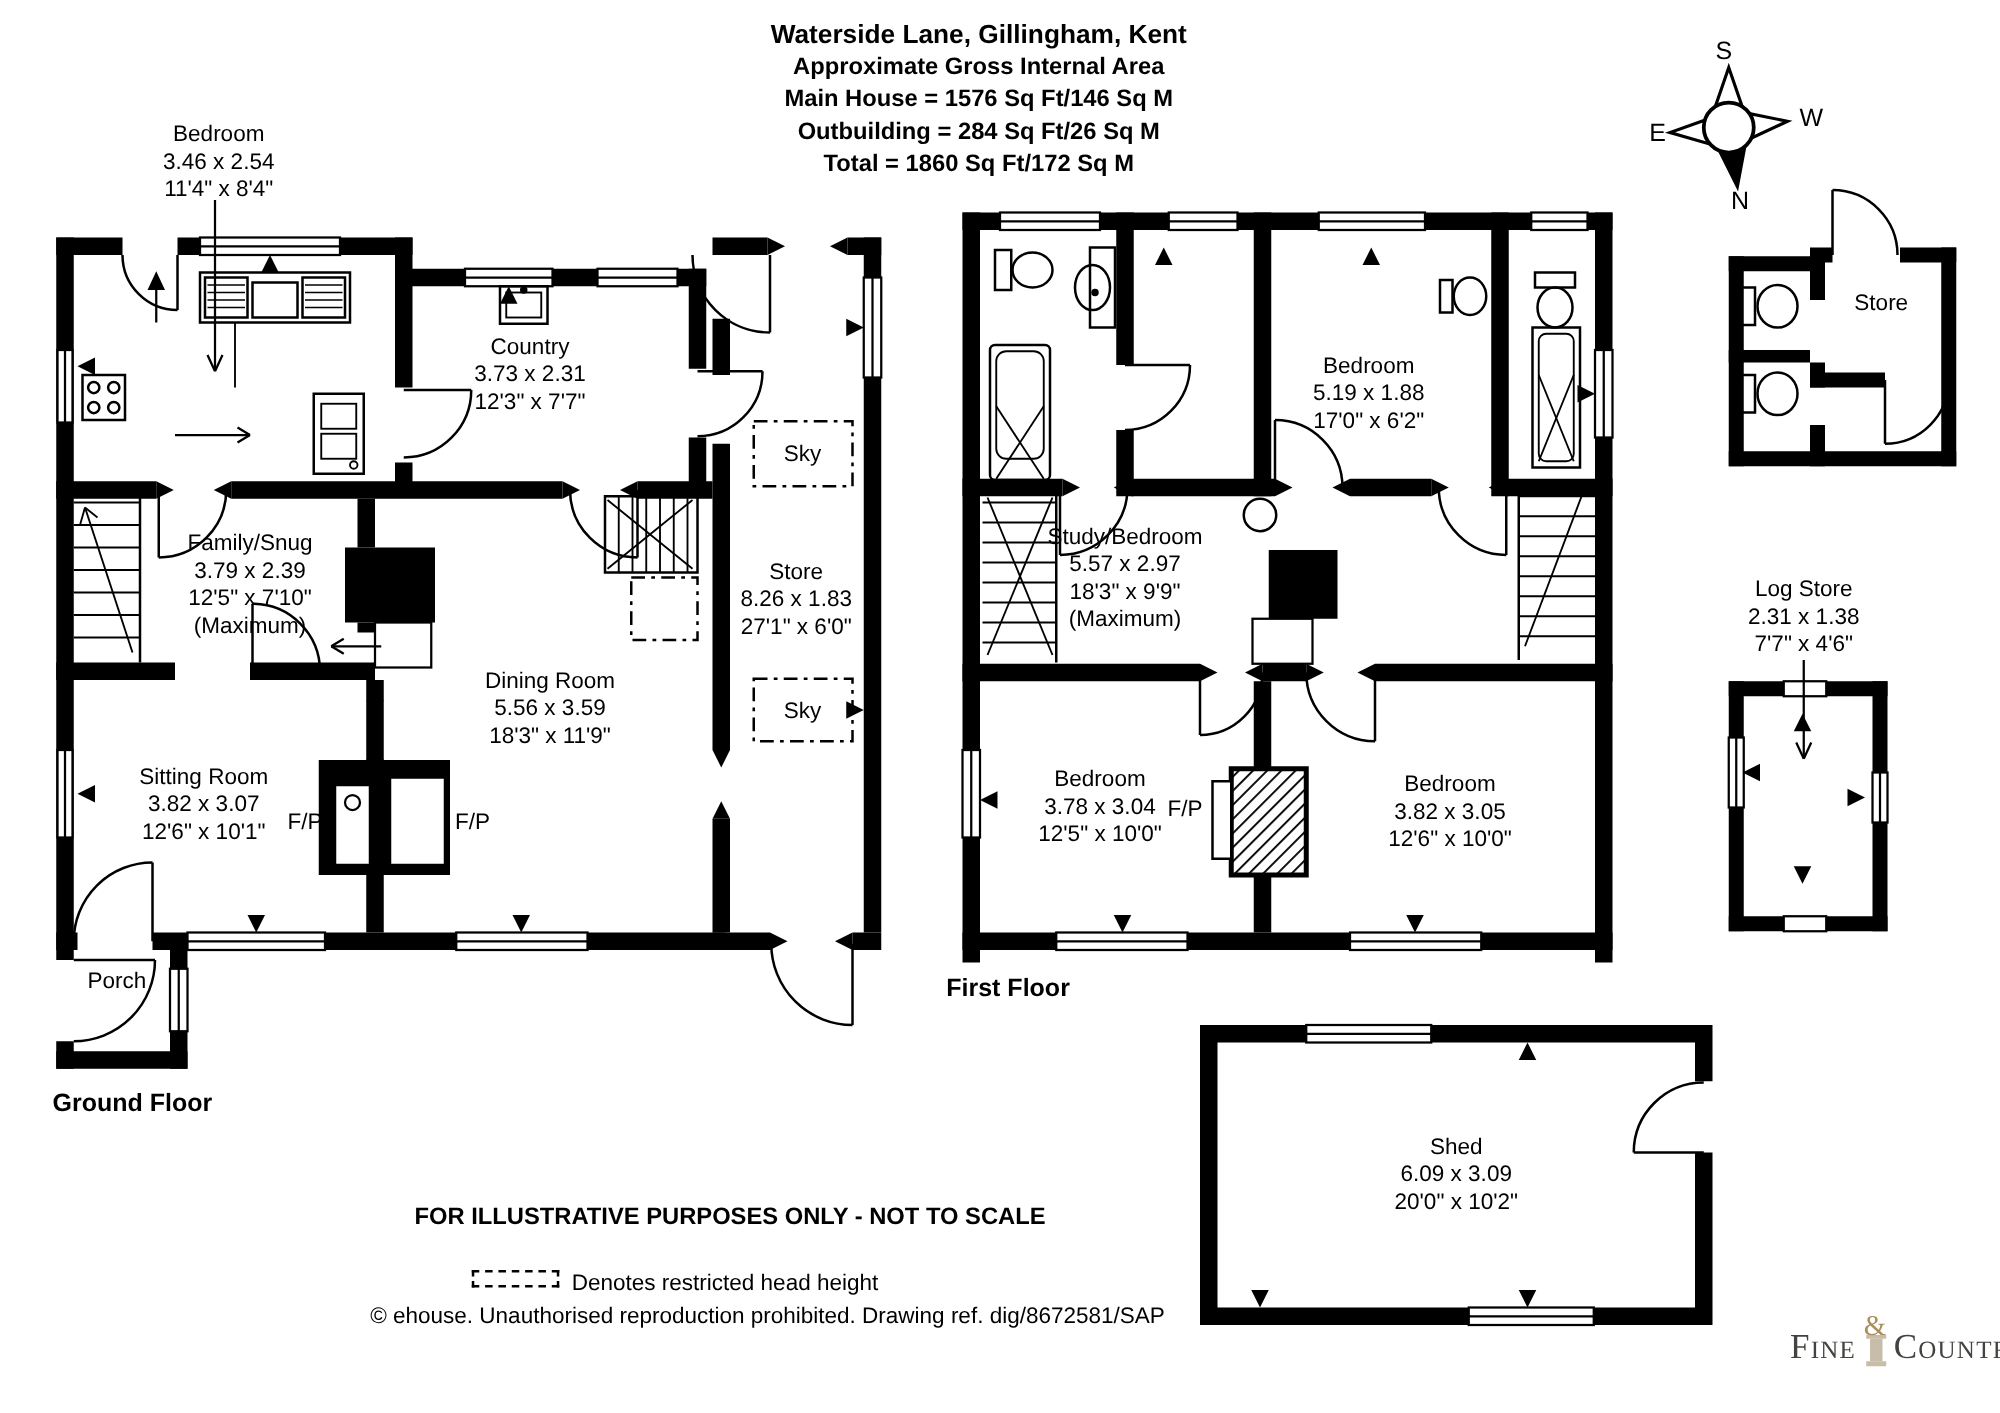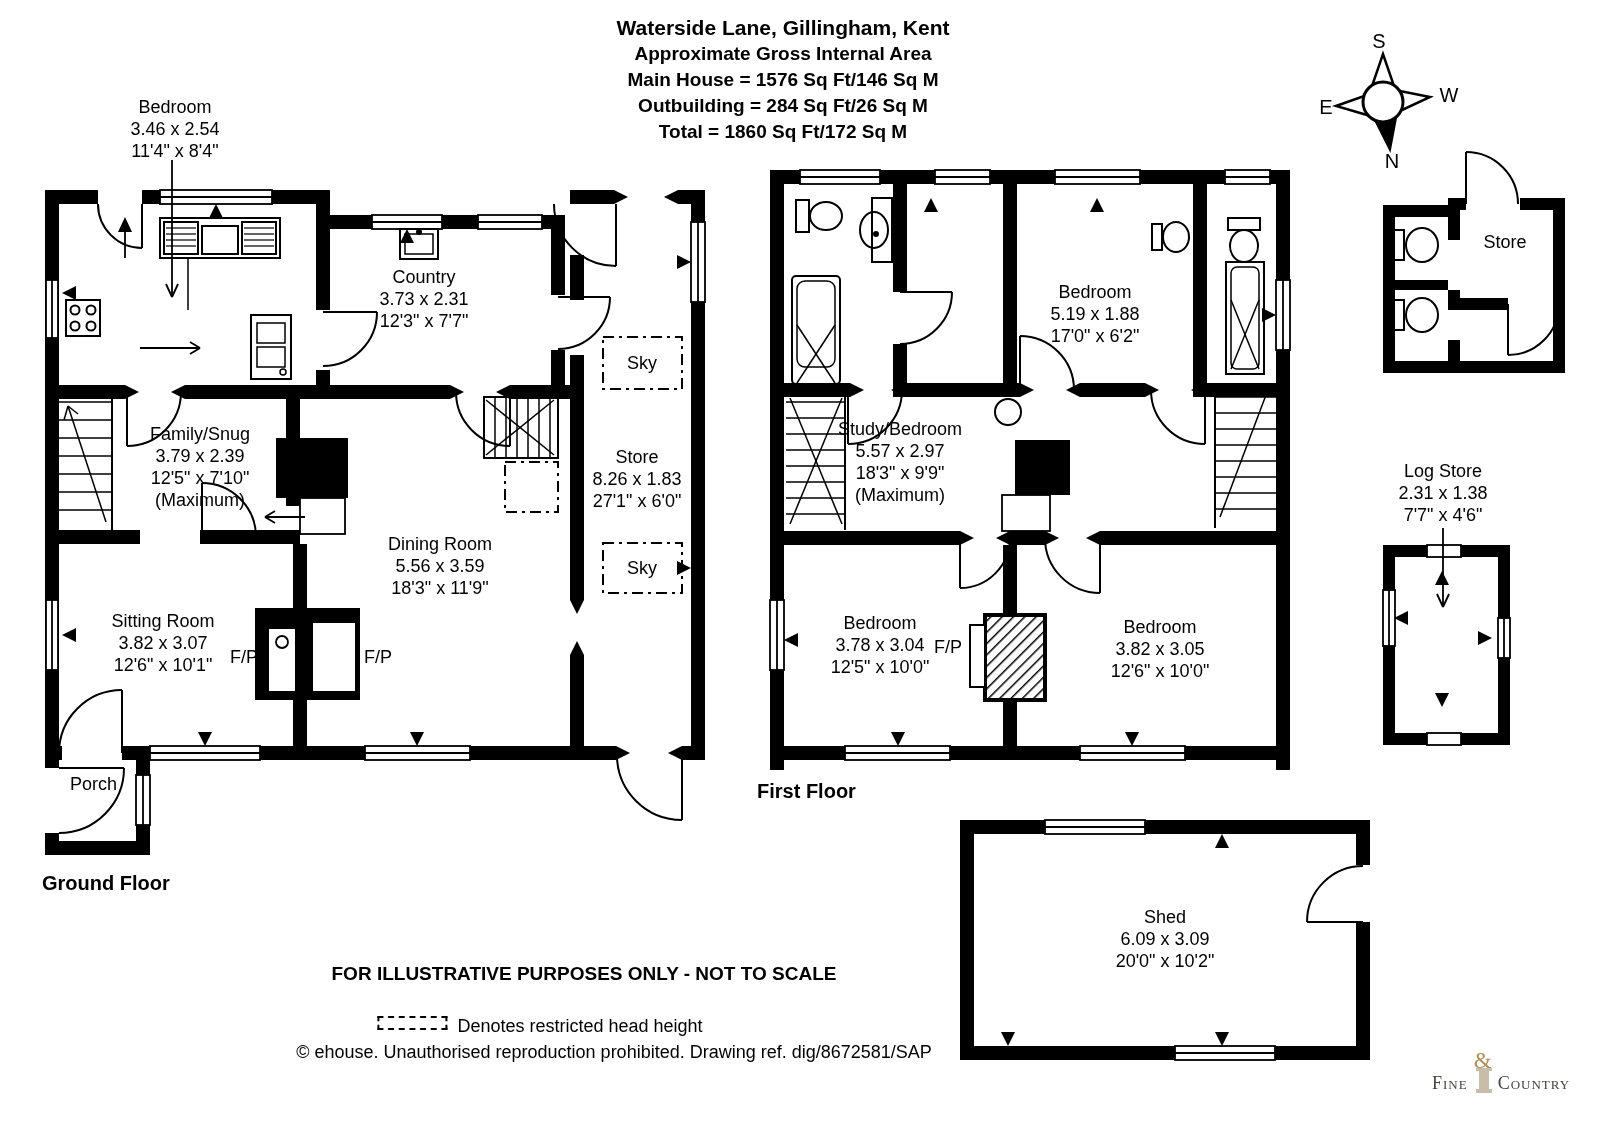--- a/index.html
+++ b/index.html
@@ -14,21 +14,21 @@
           font-size:18px;line-height:22px;white-space:nowrap;}
   .plain{position:absolute;font-size:18px;line-height:22px;white-space:nowrap;}
   .floor-label{position:absolute;font-size:20px;font-weight:bold;white-space:nowrap;}
   .cletter{position:absolute;transform:translateX(-50%);font-size:20px;}
   .footer-line{position:absolute;transform:translateX(-50%);font-size:18px;white-space:nowrap;margin-left:44px;}
   .footer-bold{font-size:19px;font-weight:bold;}
   .legend-row{position:absolute;transform:translateX(-50%);display:flex;align-items:flex-start;gap:10px;}
   .dashbox{display:inline-block;width:66px;height:10px;border:2px dashed #000;}
   .logo{position:absolute;left:1432px;top:1048px;display:flex;align-items:flex-end;
         font-family:"Liberation Serif",serif;color:#45433f;}
-  .logo .word{font-size:18px;font-variant:small-caps;letter-spacing:1px;line-height:1;margin-top:15px;}
+  .logo .word{font-size:28px;font-variant:small-caps;letter-spacing:1px;line-height:1;margin-top:15px;}
   .logo .ampwrap{position:relative;width:26px;height:44px;margin:0 2px;}
   .logo .amp{position:absolute;left:4px;top:0;font-size:23px;color:#ab8d58;z-index:2;}
   .logo .column{position:absolute;left:5px;bottom:-2px;z-index:1;}
 </style>
 </head>
 <body>
 
 <div class="canvas">
 
 <svg class="plan" width="1600" height="1130" viewBox="0 0 1600 1130">

